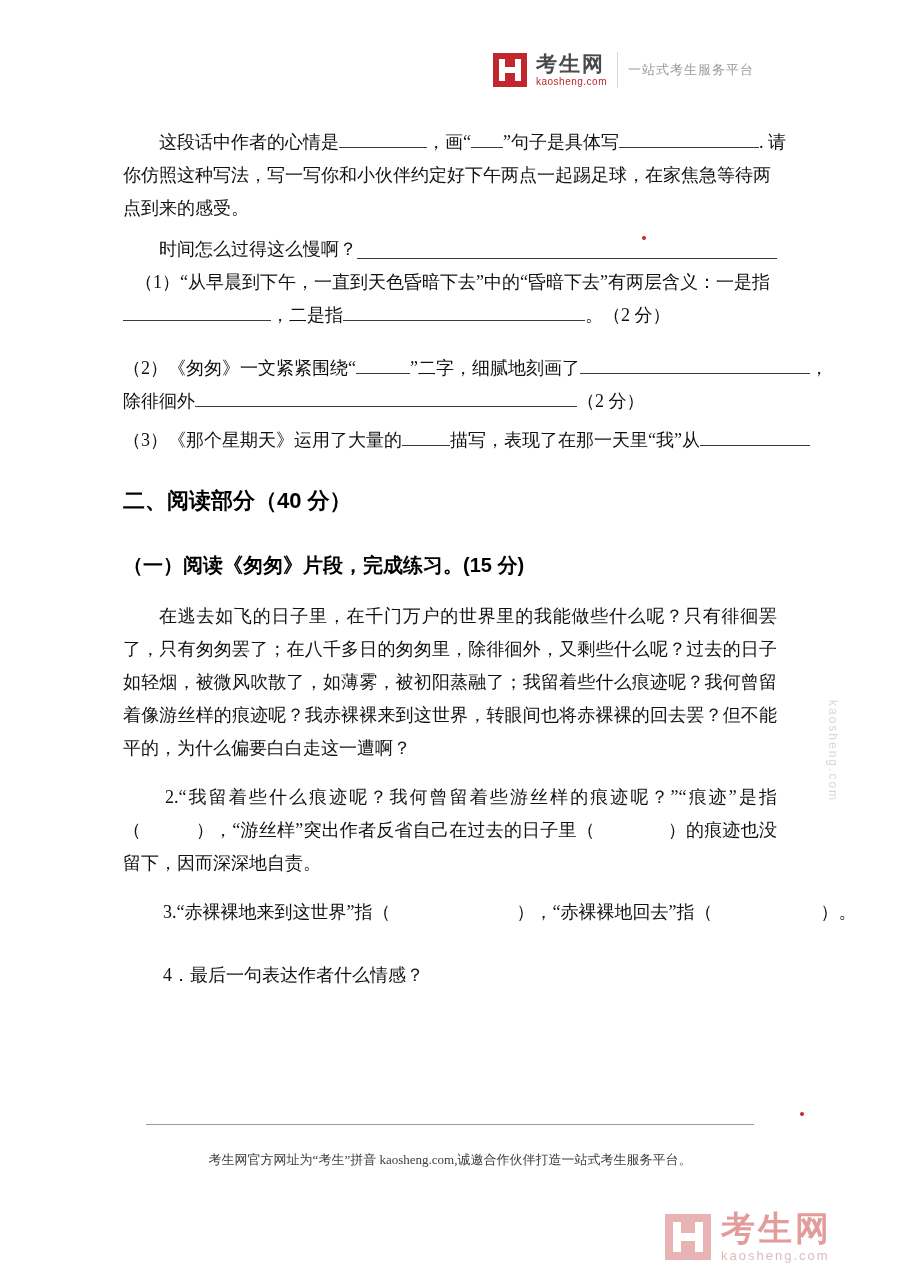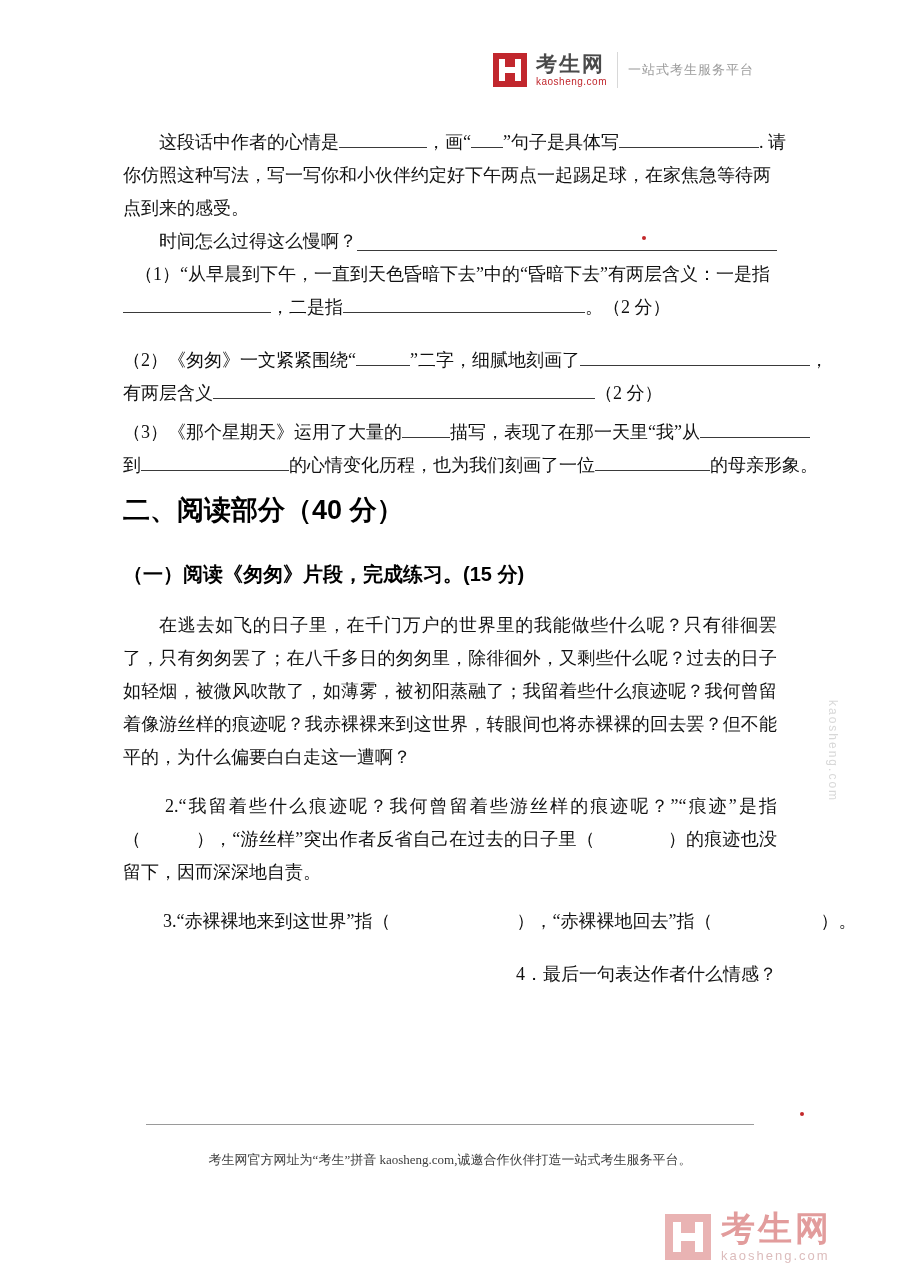--- a/index.html
+++ b/index.html
@@ -37,48 +37,48 @@
   .content { padding:0 77px; font-size:18px; line-height:33px; }
   .nowrap { white-space:nowrap; }
   .blank {
     display:inline-block;
     height:3px;
     border-bottom:1px solid #3a3a3a;
     vertical-align:baseline;
   }
   .indent2 { padding-left:36px; }
   .p8-line1 { margin-top:14px; }
-  .time-line { display:flex; padding-left:36px; }
+  .time-line { margin-top:8px; display:flex; padding-left:36px; }
   .time-line .txt { white-space:nowrap; flex:none; }
   .blank-flex { flex:1 1 auto; border-bottom:1px solid #3a3a3a; margin-bottom:7px; }
   .q9-item2 { margin-top:20px; }
   .q9-item3 { margin-top:6px; }
   .item1-l1 { padding-left:12px; }
 
   .sec-heading {
-    margin-top:8px;
+    margin-top:24px;
     font-family:"Liberation Sans","DejaVu Sans",sans-serif;
     font-weight:700;
-    font-size:27px;
+    font-size:22px;
     line-height:40px;
     color:#000;
   }
   .sub-heading {
     margin-top:28px;
     font-family:"Liberation Sans","DejaVu Sans",sans-serif;
     font-weight:700;
     font-size:20px;
     line-height:33px;
     color:#000;
   }
   .passage { margin-top:18px; text-indent:36px; text-align:justify; }
   .rq1 { margin-top:30px; padding-left:35px; white-space:nowrap; }
   .rq2 { margin-top:16px; text-indent:42px; text-align:justify; }
   .rq3 { margin-top:16px; padding-left:40px; white-space:nowrap; }
-  .rq4 { margin-top:20px; padding-left:40px; white-space:nowrap;text-align:right; }
+  .rq4 { margin-top:30px; padding-left:40px; white-space:nowrap; }
 
   
   .bottom-rule { position:absolute; left:100px; right:100px; top:1124px; border-top:1px solid #9a9a9a; }
   .footer-note { position:absolute; top:1150px; left:0; width:100%; text-align:center; font-size:13px; color:#3d3d3d; line-height:20px; }
 
   
   .watermark { position:absolute; right:22px; bottom:10px; display:flex; align-items:center; }
   .wm-icon { position:relative; width:46px; height:46px; background:#e9b3b3; margin-right:10px; flex:none; }
   .wm-icon .vb { position:absolute; top:8px; bottom:8px; width:8px; background:#fff; }
   .wm-icon .vb.l { left:8px; } .wm-icon .vb.r { right:8px; }
@@ -132,28 +132,25 @@
 
     <div class="nowrap item1-l1">（1）“从早晨到下午，一直到天色昏暗下去”中的“昏暗下去”有两层含义：一是指</div>
     <div class="nowrap">
       <span class="blank" style="width:148px"></span><span>，二是指</span><span class="blank" style="width:242px"></span><span>。（2 分）</span>
     </div>
 
     <div class="nowrap q9-item2">
       <span>（2）《匆匆》一文紧紧围绕“</span><span class="blank" style="width:54px"></span><span>”二字，细腻地刻画了</span><span class="blank" style="width:230px"></span><span>，</span>
     </div>
     <div class="nowrap">
-      <span>有两层含义</span><span class="blank" style="width:382px"></span><span>（2 分）</span>
+      <span>除徘徊外</span><span class="blank" style="width:382px"></span><span>（2 分）</span>
     </div>
 
     <div class="nowrap q9-item3">
       <span>（3）《那个星期天》运用了大量的</span><span class="blank" style="width:48px"></span><span>描写，表现了在那一天里“我”从</span><span class="blank" style="width:110px"></span>
-    </div>
-    <div class="nowrap">
-      <span>到</span><span class="blank" style="width:148px"></span><span>的心情变化历程，也为我们刻画了一位</span><span class="blank" style="width:115px"></span><span>的母亲形象。</span>
     </div>
 
     <div class="sec-heading">二、阅读部分（40 分）</div>
     <div class="sub-heading">（一）阅读《匆匆》片段，完成练习。(15 分)</div>
 
     <div class="passage">在逃去如飞的日子里，在千门万户的世界里的我能做些什么呢？只有徘徊罢了，只有匆匆罢了；在八千多日的匆匆里，除徘徊外，又剩些什么呢？过去的日子如轻烟，被微风吹散了，如薄雾，被初阳蒸融了；我留着些什么痕迹呢？我何曾留着像游丝样的痕迹呢？我赤裸裸来到这世界，转眼间也将赤裸裸的回去罢？但不能平的，为什么偏要白白走这一遭啊？</div>
 
     <div class="rq2">2.“我留着些什么痕迹呢？我何曾留着些游丝样的痕迹呢？”“痕迹”是指（　　　），“游丝样”突出作者反省自己在过去的日子里（　　　　）的痕迹也没留下，因而深深地自责。</div>
     <div class="rq3">3.“赤裸裸地来到这世界”指（　　　　　　　），“赤裸裸地回去”指（　　　　　　）。</div>
     <div class="rq4">4．最后一句表达作者什么情感？</div>

